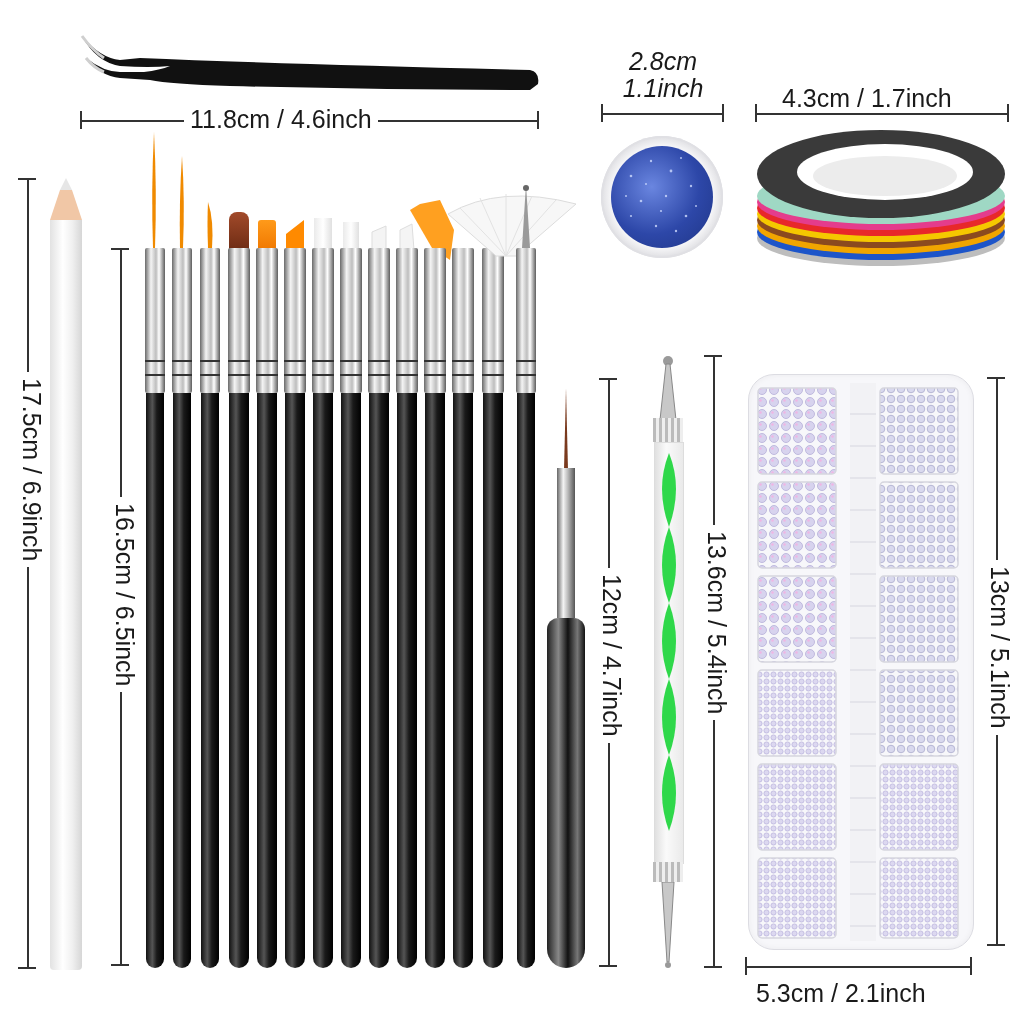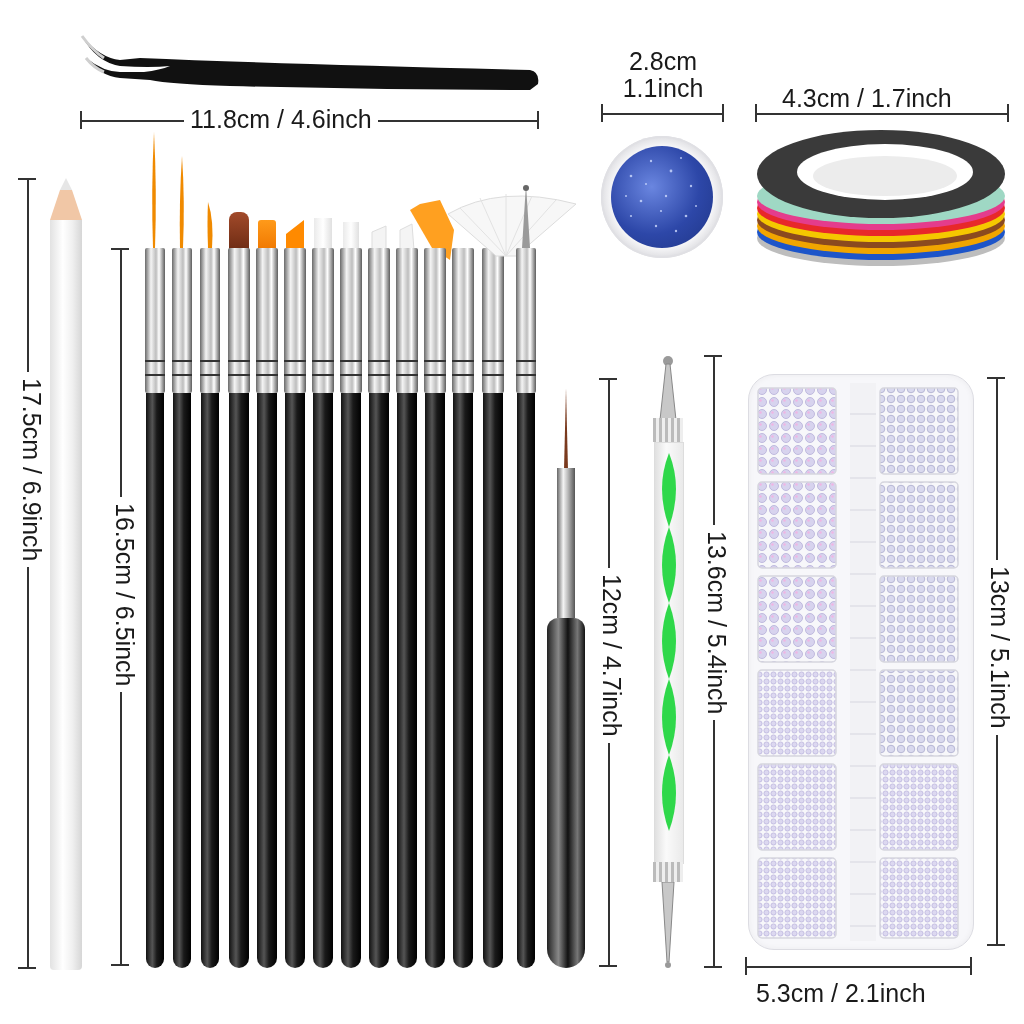--- a/index.html
+++ b/index.html
@@ -1,17 +1,17 @@
 <!DOCTYPE html>
 <html><head>
 <meta charset="utf-8">
 <style>
   html,body{margin:0;padding:0;background:#ffffff;}
   body{width:1024px;height:1024px;position:relative;overflow:hidden;font-family:"Liberation Sans",sans-serif;color:#1a1a1a;}
-  .abs{position:absolute;}
+  .abs{position:absolute;font-style:italic;}
   .dim-label{position:absolute;font-size:25px;line-height:1;white-space:nowrap;color:#1a1a1a;background:#fff;padding:0 6px;}
   .hline{position:absolute;height:1.5px;background:#333;}
   .vline{position:absolute;width:1.5px;background:#333;}
   .tick-v{position:absolute;width:1.5px;height:18px;background:#333;}
   .tick-h{position:absolute;height:1.5px;width:18px;background:#333;}
   .vlabel{position:absolute;font-size:25px;line-height:1;white-space:nowrap;transform-origin:left top;transform:rotate(90deg);background:#fff;padding:0 6px;}
   
   .brush{position:absolute;}
   .brush .ferrule{position:absolute;left:0;width:100%;background:linear-gradient(90deg,#6a6a6a 0%,#f4f4f4 30%,#bdbdbd 55%,#ffffff 70%,#5d5d5d 100%);border-radius:2px;}
   .brush .ferrule .band{position:absolute;left:0;width:100%;height:2px;background:#333;}

